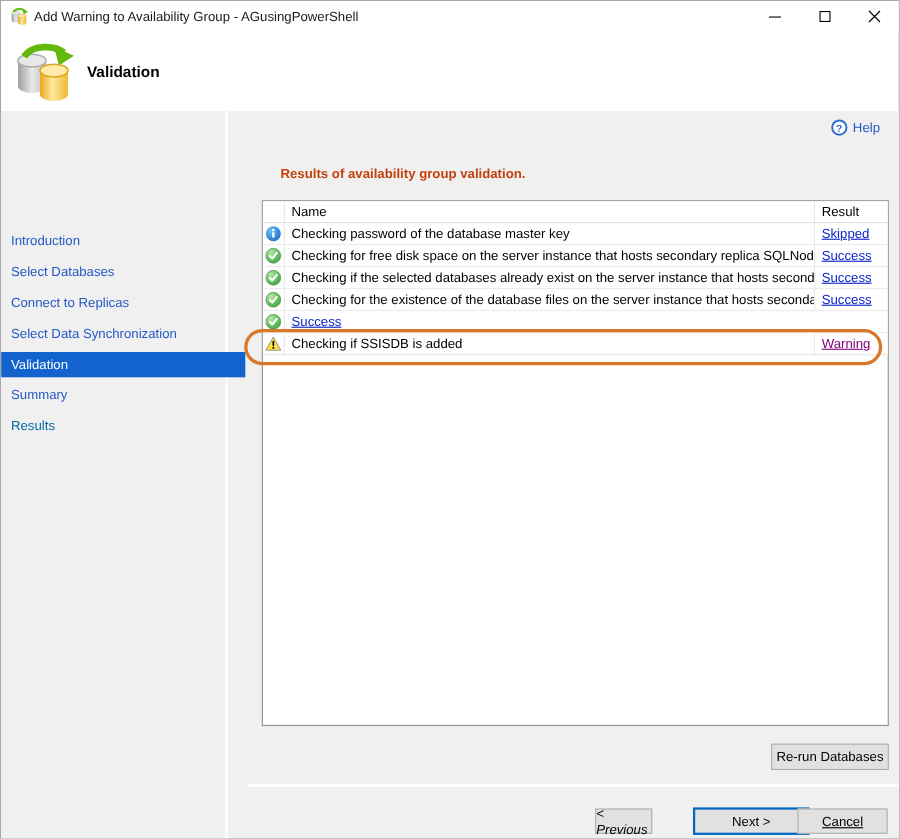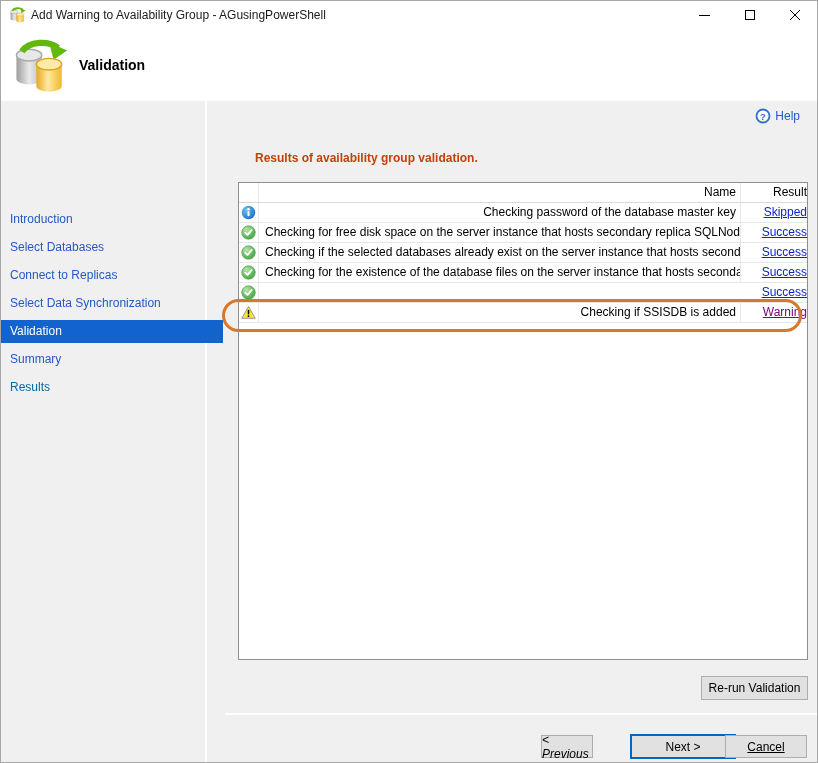--- a/index.html
+++ b/index.html
@@ -23,21 +23,21 @@
   .side-item{position:absolute;left:0;width:222px;height:23px;line-height:23px;padding-left:9px;
              font-size:12px;color:#2458c5;cursor:pointer;white-space:nowrap;}
   .side-item.selected{background:#1363ce;color:#ffffff;}
   .side-item.disabled{color:#0369a1;cursor:default;}
   
   .help{position:absolute;top:107px;right:17px;display:flex;align-items:center;gap:4px;cursor:pointer;}
   .help span{font-size:12px;color:#2458c5;}
   
   .caption{position:absolute;left:238px;top:150px;font-size:12px;font-weight:bold;color:#c2410c;margin-left:16px;}
   
-  .grid{position:absolute;left:237px;top:181px;width:570px;height:478px;background:#ffffff;border:1px solid #8f8f8f;text-align:right;}
+  .grid{position:absolute;left:237px;top:181px;width:570px;height:478px;background:#ffffff;border:1px solid #8f8f8f;}
   .grid-row{display:flex;height:20px;border-bottom:1px solid #e7e7e7;align-items:stretch;background:#fff;}
   .grid-row.head{border-bottom:1px solid #d9d9d9;}
   .cell-icon{width:20px;border-right:1px solid #e7e7e7;display:flex;align-items:center;justify-content:center;flex:none;}
   .cell-name{width:482px;border-right:1px solid #e7e7e7;padding:0 4px 0 6px;font-size:12px;color:#000;
              line-height:19px;white-space:nowrap;overflow:hidden;flex:none;}
   .cell-result{flex:1;padding-left:6px;font-size:12px;line-height:19px;white-space:nowrap;}
   .cell-result a{cursor:pointer;text-decoration:underline;}
   .lnk-blue{color:#0b24cb;margin-top:26px;}
   .lnk-visited{color:#800080;}
   .row-icon{width:15px;height:15px;display:block;}
@@ -209,20 +209,20 @@
           <circle cx="8" cy="11.9" r="1" fill="#000"></circle>
         </svg>
       </div>
       <div class="cell-name">Checking if SSISDB is added</div>
       <div class="cell-result"><a class="lnk-visited">Warning</a></div>
     </div>
   </div>
 
   <div class="annotation"></div>
 
-  <div class="btn btn-rerun">Re-run Validation</div>
+  <div class="btn btn-rerun">Re-run Databases</div>
 
   <div class="footer-divider"></div>
   <div class="btn btn-previous">&lt; Previous</div>
   <div class="btn btn-next">Next &gt;</div>
   <div class="btn btn-cancel">Cancel</div>
 
 </div>
 
 </body></html>

